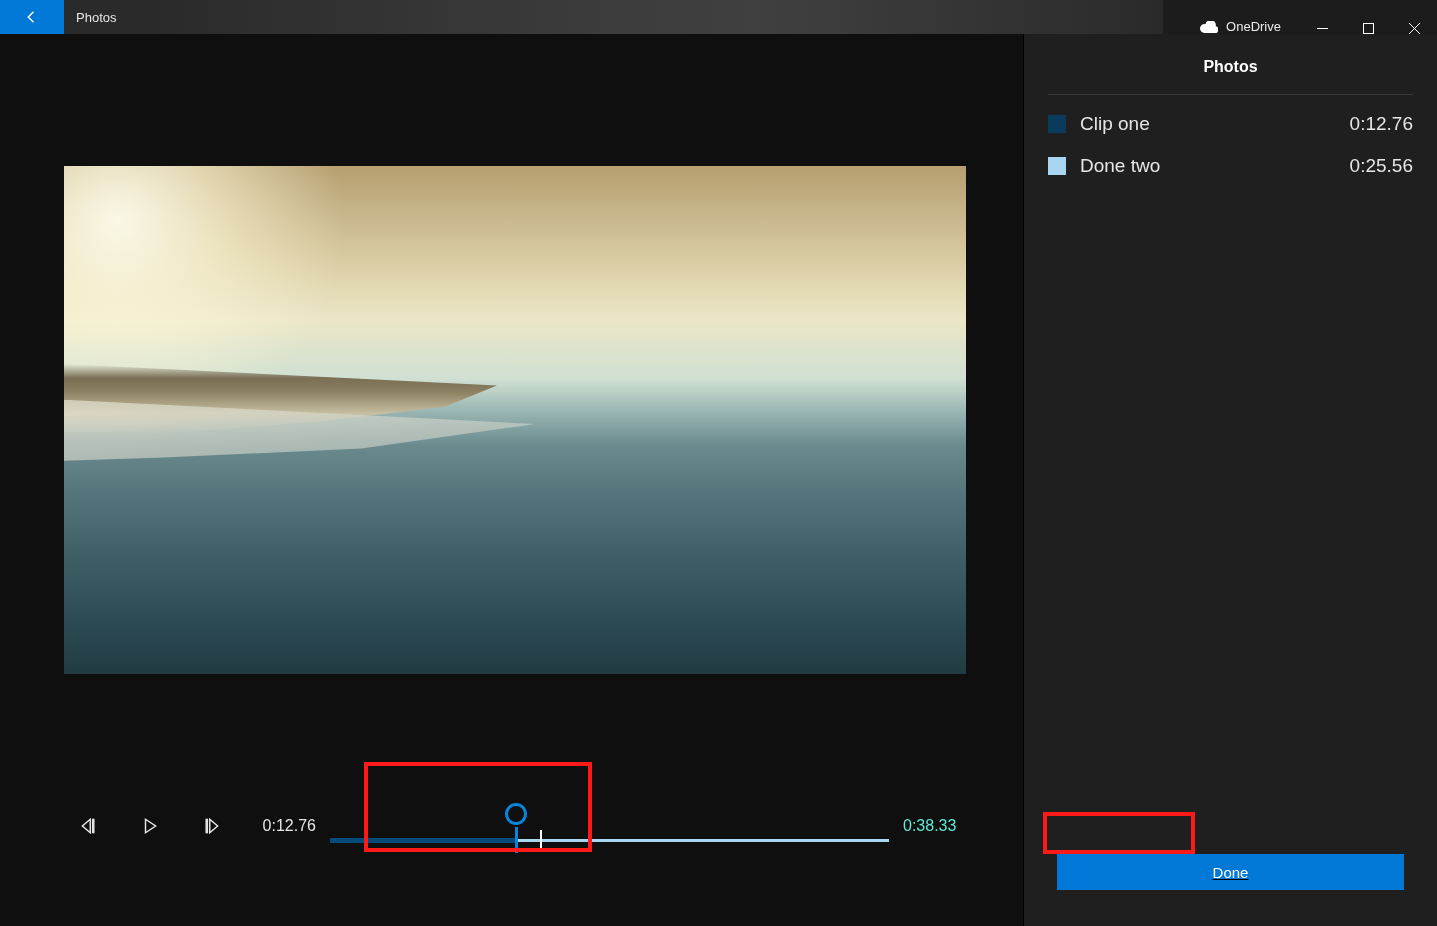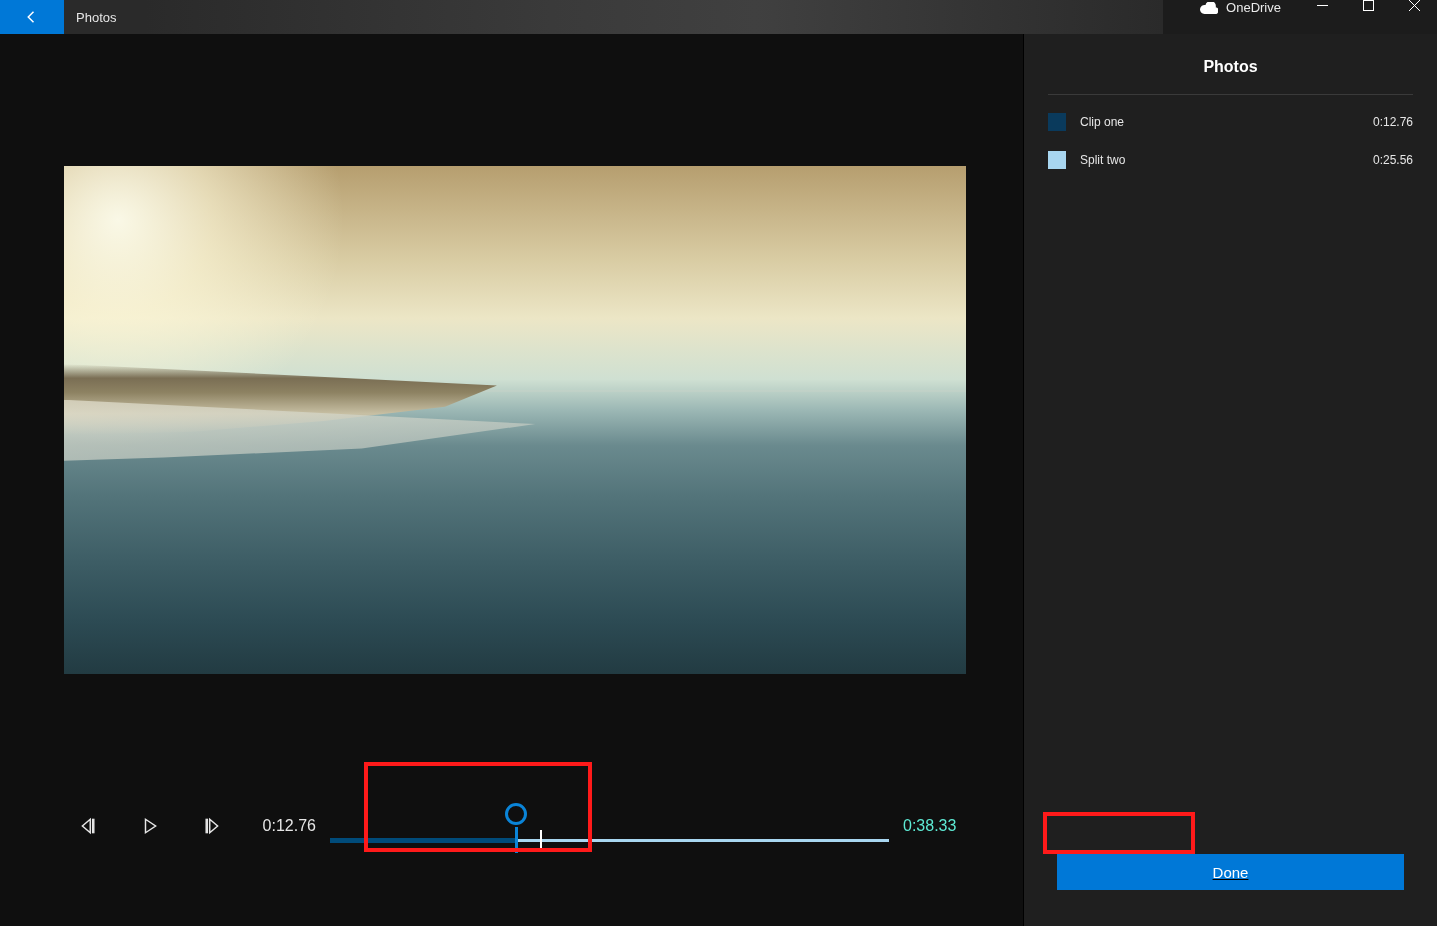--- a/index.html
+++ b/index.html
@@ -4,21 +4,21 @@
 <style>
   * { box-sizing: border-box; margin: 0; padding: 0; }
   html, body { width: 1437px; height: 926px; font-family: "Segoe UI", Arial, sans-serif; background: #0f0f0f; overflow: hidden; }
   .app { width: 1437px; height: 926px; display: flex; flex-direction: column; }
   
   .titlebar { height: 34px; display: flex; align-items: stretch; background: #2a2a2a; color: #fff; border-radius: 16px; }
   .back-btn { width: 64px; background: #0078d7; display: flex; align-items: center; justify-content: center; }
   .back-btn svg { width: 18px; height: 18px; stroke: #fff; }
   .app-title { flex: 0 0 auto; display: flex; align-items: center; padding-left: 12px; font-size: 13px; color: #e6e6e6; min-width: 80px; }
   .title-spacer { flex: 1 1 auto; background: linear-gradient(to right, #2a2a2a 0%, #3a3a3a 40%, #404040 60%, #2a2a2a 100%); }
-  .title-right { display: flex; align-items: flex-start; background: #1c1c1c; padding-left: 27px; }
+  .title-right { display: flex; align-items: flex-end; background: #1c1c1c; padding-left: 27px; }
   .onedrive-group { display: flex; align-items: center; padding: 0 18px 0 10px; font-size: 13px; color: #eaeaea; gap: 8px; }
   .winctl { width: 46px; display: flex; align-items: center; justify-content: center; }
   .winctl svg { width: 11px; height: 11px; stroke: #fff; }
   
   .content { flex: 1 1 auto; display: flex; }
   .stage { flex: 1 1 auto; background: #0f0f0f; position: relative; }
   .sidebar { width: 414px; background: #1f1f1f; display: flex; flex-direction: column; border-left: 1px solid #000; }
 
   
   .video-box { position: absolute; left: 64px; top: 132px; width: 902px; height: 508px; background: linear-gradient(to bottom, #b69e6f 0%, #d8cba2 18%, #ece6c6 30%, #cfe0d2 42%, #9cb8b5 48%, #6a8a8e 55%, #53747a 65%, #3d5d65 78%, #2c4a53 90%, #223b42 100%); overflow: hidden; }
@@ -43,21 +43,21 @@
   .playhead { position:absolute; left:37.5%; bottom:6px; width:2px; height:20px; background:#fff; }
   .time-end { font-size: 16px; color: #5eead4; width:62px; }
 
   .overlay-box1 { position:absolute; border:4px solid #ff1a1a; pointer-events:none; }
   #ov1 { left: 364px; top: 728px; width: 228px; height: 90px; }
   #ov2 { left: 1043px; top: 812px; width: 152px; height: 42px; }
 
   
   .side-head { text-align:center; color:#fff; font-weight:600; font-size:16px; padding: 24px 0 18px; border-bottom: 1px solid #3a3a3a; margin: 0 24px; }
   .clip-list { padding: 18px 24px; display:flex; flex-direction:column; gap: 20px; }
-  .clip-row { display:flex; align-items:center; gap: 14px; color:#e6e6e6; font-size:12px; }
+  .clip-row { display:flex; align-items:center; gap: 14px; color:#e6e6e6; font-size:19px; }
   .swatch { width:18px; height:18px; }
   .clip-label { flex:1 1 auto; }
   .clip-time { }
   .side-footer { margin-top:auto; display:flex; gap:12px; padding: 0 33px 36px; text-decoration: underline; }
   .btn { flex:1; height:36px; display:flex; align-items:center; justify-content:center; font-size:15px; color:#fff; }
   .btn-primary { background:#0078d7; }
   .btn-secondary { background:#333333; }
 </style>
 </head>
 <body>
@@ -145,21 +145,21 @@
     <div class="sidebar">
       <div class="side-head">Photos</div>
       <div class="clip-list">
         <div class="clip-row">
           <div class="swatch" style="background:#0a3a5c"></div>
           <div class="clip-label">Clip one</div>
           <div class="clip-time">0:12.76</div>
         </div>
         <div class="clip-row">
           <div class="swatch" style="background:#a8d6f0"></div>
-          <div class="clip-label">Split two</div>
+          <div class="clip-label">Done two</div>
           <div class="clip-time">0:25.56</div>
         </div>
       </div>
       <div class="side-footer">
         <div class="btn btn-primary">Done</div>
       </div>
       <div id="ov2" class="overlay-box1"></div>
     </div>
   </div>
 </div>

